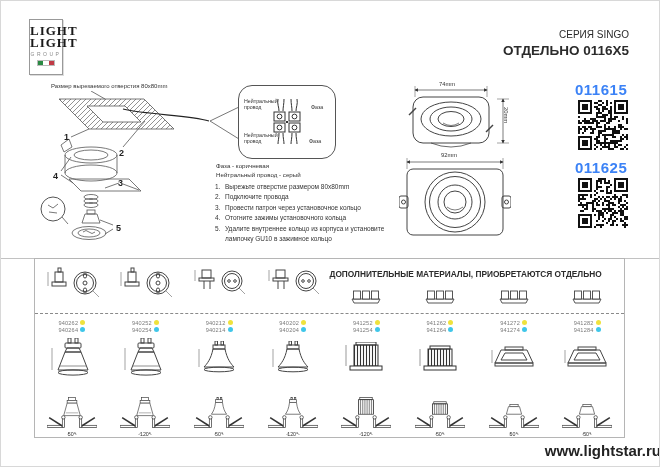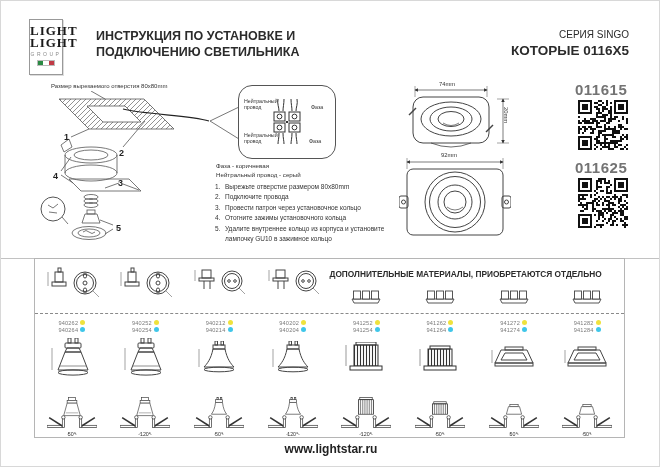--- a/index.html
+++ b/index.html
@@ -23,21 +23,21 @@
   .partnum{font-weight:bold;font-size:9px;color:#222;}
   .bubble{left:237px;top:84px;width:96px;height:72px;border:1px solid #555;border-radius:14px;background:#fff;}
   .wlabel{position:absolute;font-size:5.3px;color:#333;line-height:1.15;}
   .legend{left:215px;top:160px;font-size:6.2px;line-height:1.5;color:#333;}
   .steps{left:214px;top:181px;width:190px;font-size:6.5px;line-height:1.6;color:#333;}
   .steps .step{display:flex;}
   .steps .n{width:10px;flex:none;}
   
   .dim{font-size:5.8px;color:#333;}
   .dim-rot{transform:rotate(90deg);transform-origin:left top;}
-  .prodcode{font-weight:bold;font-size:15px;color:#737373;letter-spacing:0.5px;}
+  .prodcode{font-weight:bold;font-size:15px;color:#3b82f6;letter-spacing:0.5px;}
   .qr{background:#fff;}
   
   .led-title{left:0;top:245px;width:660px;text-align:center;font-weight:bold;font-size:8px;color:#2b2b2b;}
   .ledbox{left:33px;top:257px;width:591px;height:180px;border:1px solid #b5b5b5;background:#fff;box-sizing:border-box;}
   .rule{left:0;top:257px;width:660px;height:1px;background:#c2c2c2;}
   .row{position:absolute;left:0;width:100%;display:flex;}
   .cell{flex:1;display:flex;align-items:center;justify-content:center;position:relative;}
   .row-top{top:0;height:54px;}
   .row-top .cell-mod{align-items:flex-end;padding-bottom:8px;box-sizing:border-box;}
   .extras-title{left:50%;top:10px;width:50%;text-align:left;font-weight:bold;font-size:8.3px;color:#2b2b2b;}
@@ -45,21 +45,21 @@
   .row-codes{top:56px;height:22px;align-items:center;}
   .codes{flex-direction:column;justify-content:center;gap:1px;}
   .code-line{display:flex;align-items:center;gap:2px;}
   .code{font-size:5.6px;color:#7a7a7a;letter-spacing:0.2px;}
   .dot{width:5px;height:5px;border-radius:50%;display:inline-block;}
   .dot-warm{background:var(--warm,#efe23d);}
   .dot-cool{background:var(--cool,#3fc6e9);}
   .row-side{top:78px;height:41px;}
   .row-install{top:119px;height:60px;}
   .beam-label{position:absolute;bottom:1px;left:0;width:100%;text-align:center;font-size:5.3px;color:#333;}
-  .footer-url{left:0;top:441px;width:660px;text-align:center;font-weight:bold;font-size:12px;color:#222;}
+  .footer-url{left:0;top:441px;width:660px;text-align:right;font-weight:bold;font-size:15px;color:#222;}
 </style>
 </head>
 <body>
 
 <svg width="0" height="0" style="position:absolute">
   <defs>
     <pattern id="ch" patternUnits="userSpaceOnUse" width="5" height="5">
       <path d="M0,5 L5,0" stroke="#777" stroke-width="0.8"></path>
     </pattern>
     <pattern id="vh" patternUnits="userSpaceOnUse" width="3" height="4">
@@ -236,27 +236,23 @@
     <div class="lg">LIGHT</div>
     <div class="lg">LIGHT</div>
     <div class="grp">GROUP</div>
     <div class="flag">
       <span style="background:var(--green,#2a8a43)"></span>
       <span style="background:#fff"></span>
       <span style="background:var(--red,#c03a45)"></span>
     </div>
   </div>
 
-  <div class="abs title">
-    <div>ИНСТРУКЦИЯ ПО УСТАНОВКЕ И</div>
-    <div>ПОДКЛЮЧЕНИЮ СВЕТИЛЬНИКА</div>
-  </div>
 
   <div class="abs series">СЕРИЯ SINGO</div>
-  <div class="abs articles">КОТОРЫЕ 0116X5</div>
+  <div class="abs articles">ОТДЕЛЬНО 0116X5</div>
 
   <div class="abs cutout-note">Размер вырезаемого отверстия 80x80mm</div>
 
   <svg class="abs" style="left:38px;top:90px" width="200" height="152" viewBox="0 0 200 152">
     <g stroke="#555" stroke-width="0.8" fill="none">
       <line x1="52" y1="0" x2="66" y2="8"></line>
       <polygon points="20,8 105,8 135,38 50,38" fill="url(#ch)"></polygon>
       <polygon points="48,15 86,15 102,31 64,31" fill="#fff"></polygon>
       <path d="M84,18 C110,24 150,24 170,30" stroke="#222" stroke-width="1.1"></path>
       <line x1="50" y1="38" x2="32" y2="46"></line>

